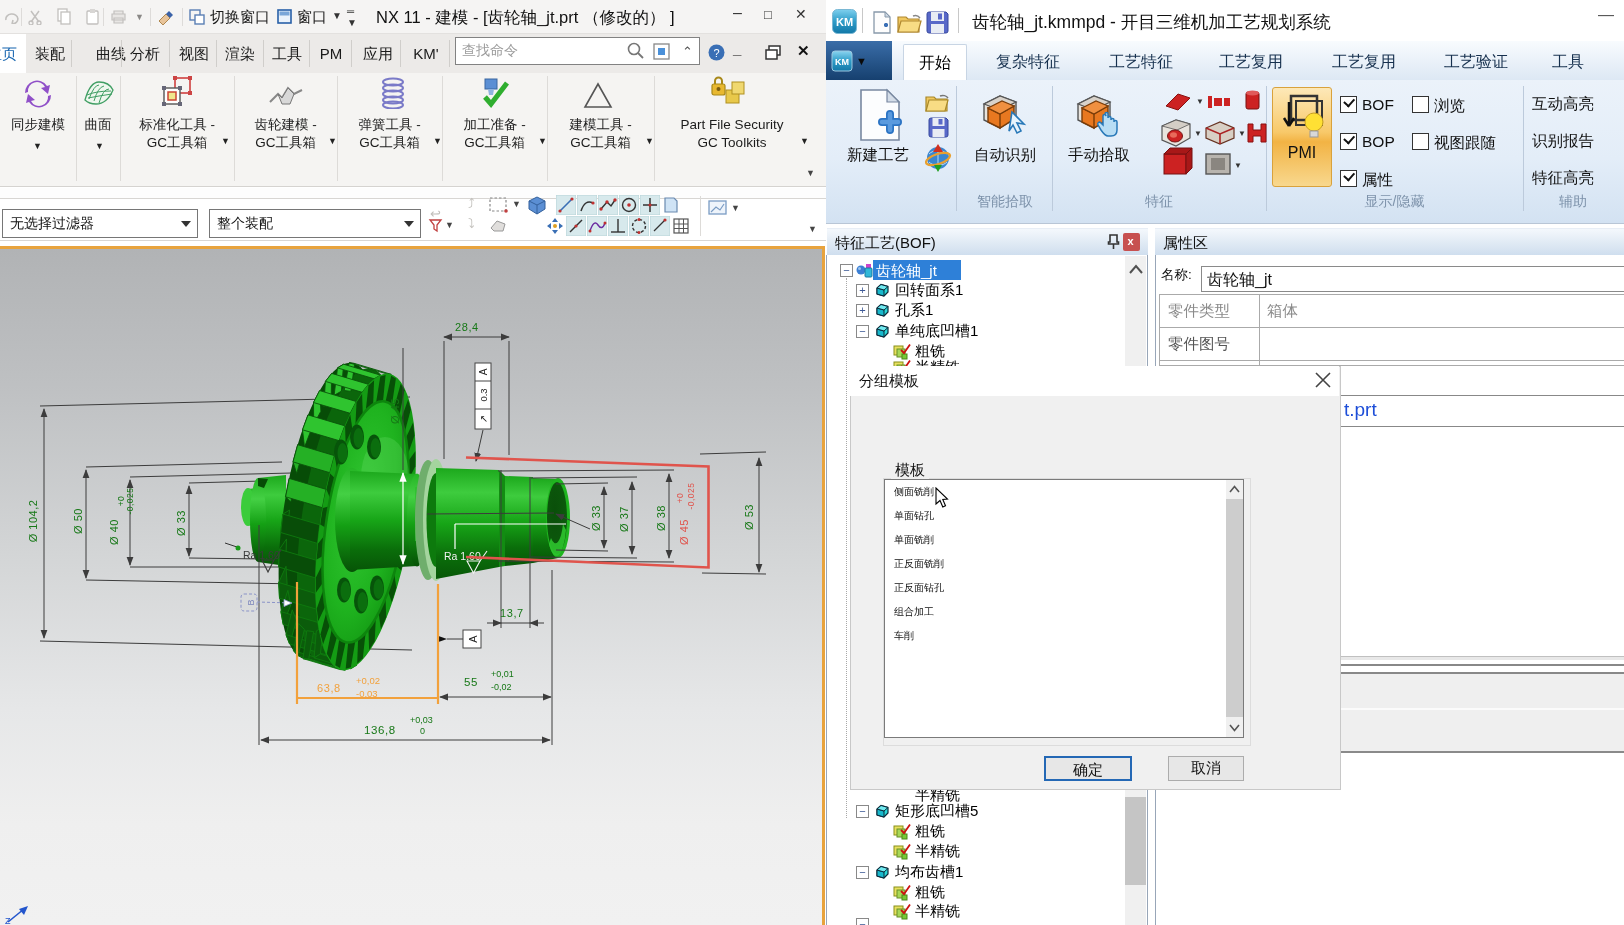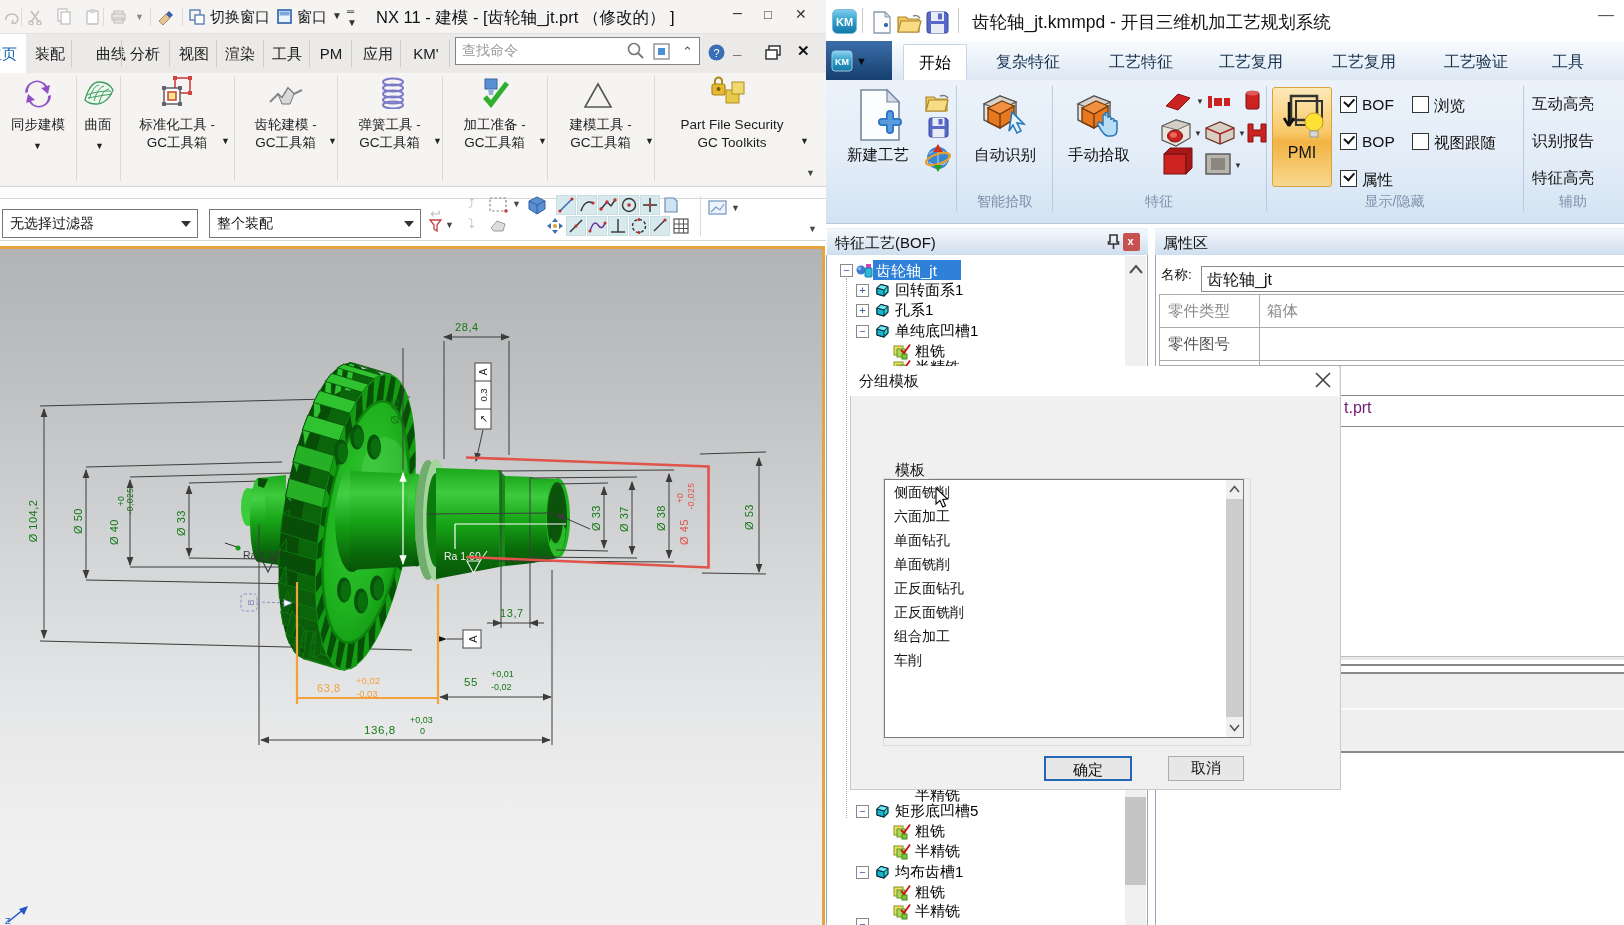--- a/index.html
+++ b/index.html
@@ -34,21 +34,21 @@
 .chk{position:absolute;width:17px;height:17px;background:#fff;border:1.6px solid #333}
 .chk.c:before{content:"";position:absolute;left:2.5px;top:1px;width:8px;height:4.5px;border-left:2.2px solid #111;border-bottom:2.2px solid #111;transform:rotate(-48deg)}
 .cl{position:absolute;font-size:15.5px;color:#111;white-space:nowrap}
 .treepanel{left:826px;top:255px;width:322px;height:670px;background:#fff;border-left:1px solid #98a6b8;border-right:1px solid #98a6b8}
 .attrpanel{left:1155px;top:255px;width:469px;height:670px;background:#fff;border-left:1px solid #98a6b8}
 .titem{position:absolute;font-size:15px;color:#000;white-space:nowrap}
 .ebox{position:absolute;width:13px;height:13px;background:#fff;border:1px solid #898989;text-align:center;line-height:10px;font-size:11px;color:#3e5a96}
 .dlg{left:850px;top:366px;width:491px;height:424px;background:#f0f0f0;border:1px solid #c8c8c8}
 .dlg-t{position:absolute;left:0;top:0;width:100%;height:30px;background:#fff;font-size:15px;color:#111;line-height:30px;padding-left:9px}
 .lst{position:absolute;left:33px;top:113px;width:361px;height:258px;background:#fff;border:1px solid #7a7a7a}
-.li{height:24px;line-height:24px;font-size:14px;color:#111;padding-left:9px}
+.li{height:24px;line-height:24px;font-size:10px;color:#111;padding-left:9px}
 .btn{position:absolute;height:25px;font-size:15px;color:#111;text-align:center;line-height:23px;background:#e7e7e7}
 svg{display:block}
 </style></head>
 <body>
 
 <div class="abs nx-title"></div>
 <svg class="abs" style="left:4px;top:10px" width="16" height="14">
     <path d="M2 10 a6 5 0 1 1 6 4 m0 0 l4-1 m-4 1 l1-4" fill="none" stroke="#c2c0be" stroke-width="1.6"></path>
   </svg>
 <svg class="abs" style="left:28px;top:9px" width="15" height="16">
@@ -798,42 +798,41 @@
 <div class="abs" style="left:1201px;top:266px;width:423px;height:26px;background:#fff;border:1px solid #8a8a8a;border-right:none"></div>
 <span class="abs" style="left:1207px;top:270px;font-size:16px;color:#111">齿轮轴_jt</span>
 <div class="abs" style="left:1159px;top:294px;width:465px;height:72px;border:1px solid #aaa;border-right:none;background:#fff"></div>
 <div class="abs" style="left:1259px;top:294px;width:1px;height:72px;background:#aaa"></div>
 <div class="abs" style="left:1159px;top:327px;width:465px;height:1px;background:#aaa"></div>
 <div class="abs" style="left:1159px;top:360px;width:465px;height:1px;background:#aaa"></div>
 <span class="abs" style="left:1168px;top:301px;font-size:15.5px;color:#8a8a8a">零件类型</span>
 <span class="abs" style="left:1267px;top:301px;font-size:15.5px;color:#8a8a8a">箱体</span>
 <span class="abs" style="left:1168px;top:334px;font-size:15.5px;color:#555">零件图号</span>
 <div class="abs" style="left:1341px;top:395px;width:283px;height:32px;background:#fff;border-top:1px solid #888;border-bottom:1px solid #888"></div>
-<span class="abs" style="left:1344px;top:399px;font-size:16px;color:#701a75">t.prt</span>
+<span class="abs" style="left:1344px;top:399px;font-size:19px;color:#1d4ed8">t.prt</span>
 <div class="abs" style="left:1341px;top:427px;width:283px;height:229px;background:#fff"></div>
 <div class="abs" style="left:1341px;top:656px;width:283px;height:4px;background:#e8e8e8;border-top:1px solid #c0c0c0"></div>
 <div class="abs" style="left:1341px;top:664px;width:283px;height:2px;background:#888"></div>
 <div class="abs" style="left:1341px;top:672px;width:283px;height:2px;background:#888"></div>
 <div class="abs" style="left:1341px;top:674px;width:283px;height:77px;background:#efefef"></div>
 <div class="abs" style="left:1341px;top:708px;width:283px;height:2px;background:#fbfbfb"></div>
 <div class="abs" style="left:1341px;top:751px;width:283px;height:1.5px;background:#8a8a8a"></div>
 <div class="abs dlg"></div>
 <div class="dlg-t abs" style="left:850px;top:366px;width:489px">分组模板</div>
 <svg class="abs" style="left:1315px;top:372px" width="16" height="16">
     <path d="M1 1 L15 15 M15 1 L1 15" stroke="#444" stroke-width="1.6"></path>
   </svg>
 <div class="abs" style="left:883px;top:478px;width:368px;height:268px;border:1px solid #dcdcdc"></div>
 <span class="abs" style="left:891px;top:461px;font-size:15px;color:#111;background:#f0f0f0;padding:0 4px">模板</span>
 <div class="abs lst" style="left:884px;top:479px;width:360px;height:259px">
 <div class="li">侧面铣削</div>
-<div class="li">六面加工</div>
 <div class="li">单面钻孔</div>
 <div class="li">单面铣削</div>
+<div class="li">正反面铣削</div>
 <div class="li">正反面钻孔</div>
-<div class="li">正反面铣削</div>
 <div class="li">组合加工</div>
 <div class="li">车削</div>
 </div>
 <div class="abs" style="left:1226px;top:480px;width:17px;height:257px;background:#f0f0f0"></div>
 <svg class="abs" style="left:1228px;top:483px" width="13" height="13">
     <path d="M2 9 L6.5 3.5 L11 9" fill="none" stroke="#555" stroke-width="1.6"></path>
   </svg>
 <svg class="abs" style="left:1228px;top:721px" width="13" height="13">
     <path d="M2 4 L6.5 9.5 L11 4" fill="none" stroke="#555" stroke-width="1.6"></path>
   </svg>

